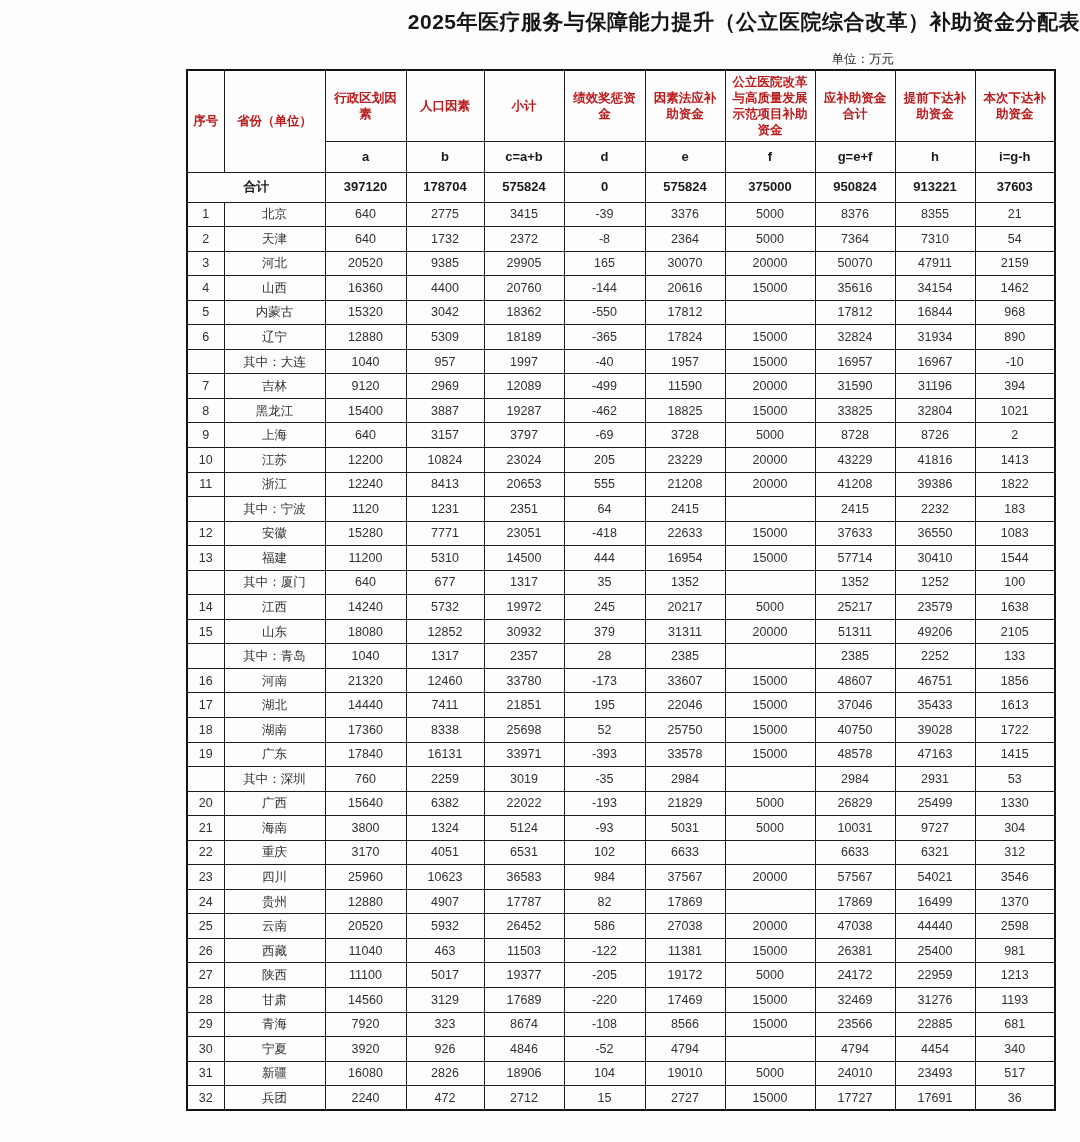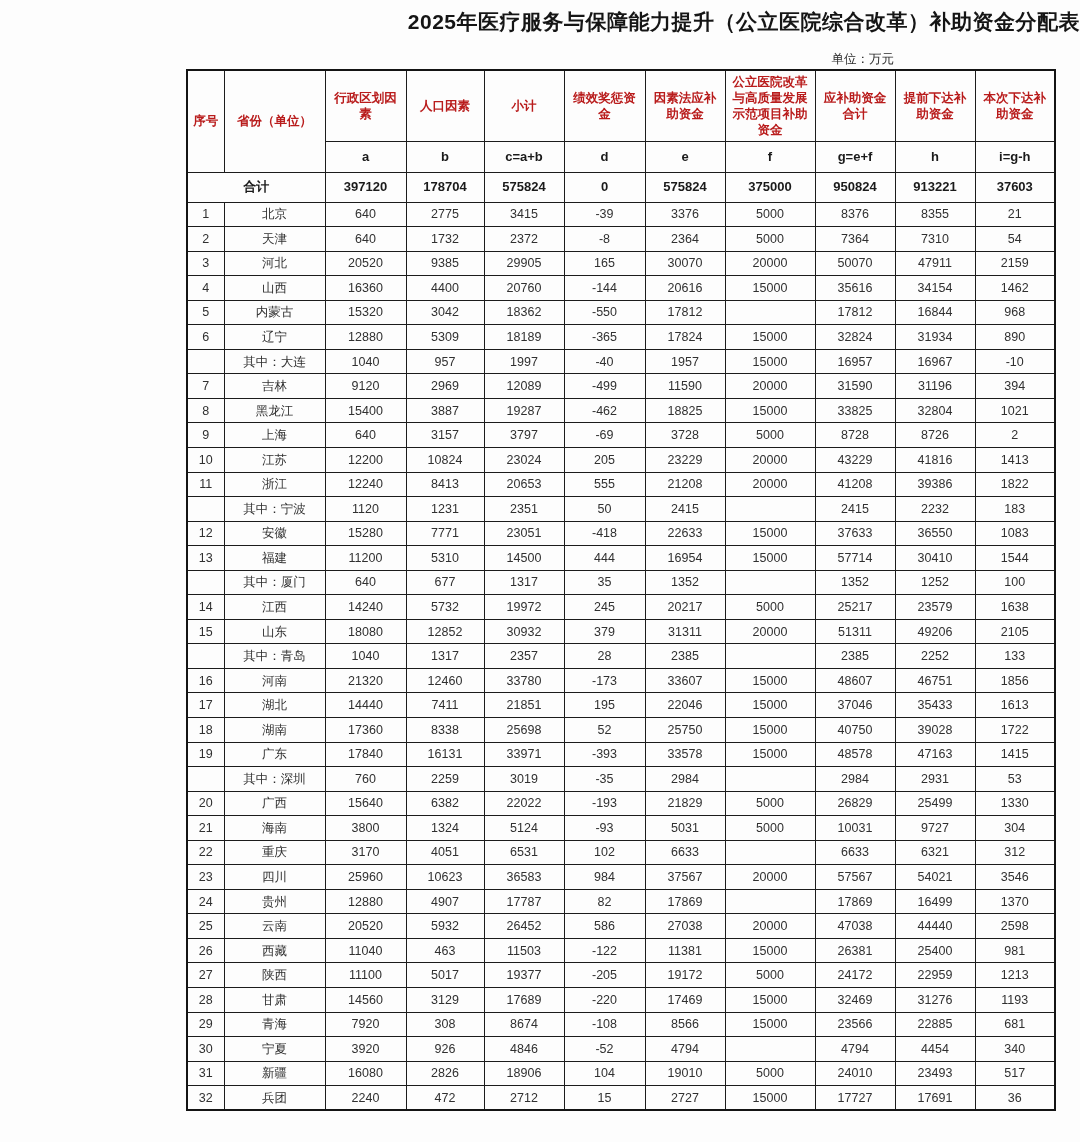--- a/index.html
+++ b/index.html
@@ -273,21 +273,21 @@
             <td>41208</td>
             <td>39386</td>
             <td>1822</td>
           </tr>
           <tr>
             <td></td>
             <td>其中：宁波</td>
             <td>1120</td>
             <td>1231</td>
             <td>2351</td>
-            <td>50</td>
+            <td>64</td>
             <td>2415</td>
             <td></td>
             <td>2415</td>
             <td>2232</td>
             <td>183</td>
           </tr>
           <tr>
             <td>12</td>
             <td>安徽</td>
             <td>15280</td>
@@ -544,21 +544,21 @@
             <td>17469</td>
             <td>15000</td>
             <td>32469</td>
             <td>31276</td>
             <td>1193</td>
           </tr>
           <tr>
             <td>29</td>
             <td>青海</td>
             <td>7920</td>
-            <td>308</td>
+            <td>323</td>
             <td>8674</td>
             <td>-108</td>
             <td>8566</td>
             <td>15000</td>
             <td>23566</td>
             <td>22885</td>
             <td>681</td>
           </tr>
           <tr>
             <td>30</td>

